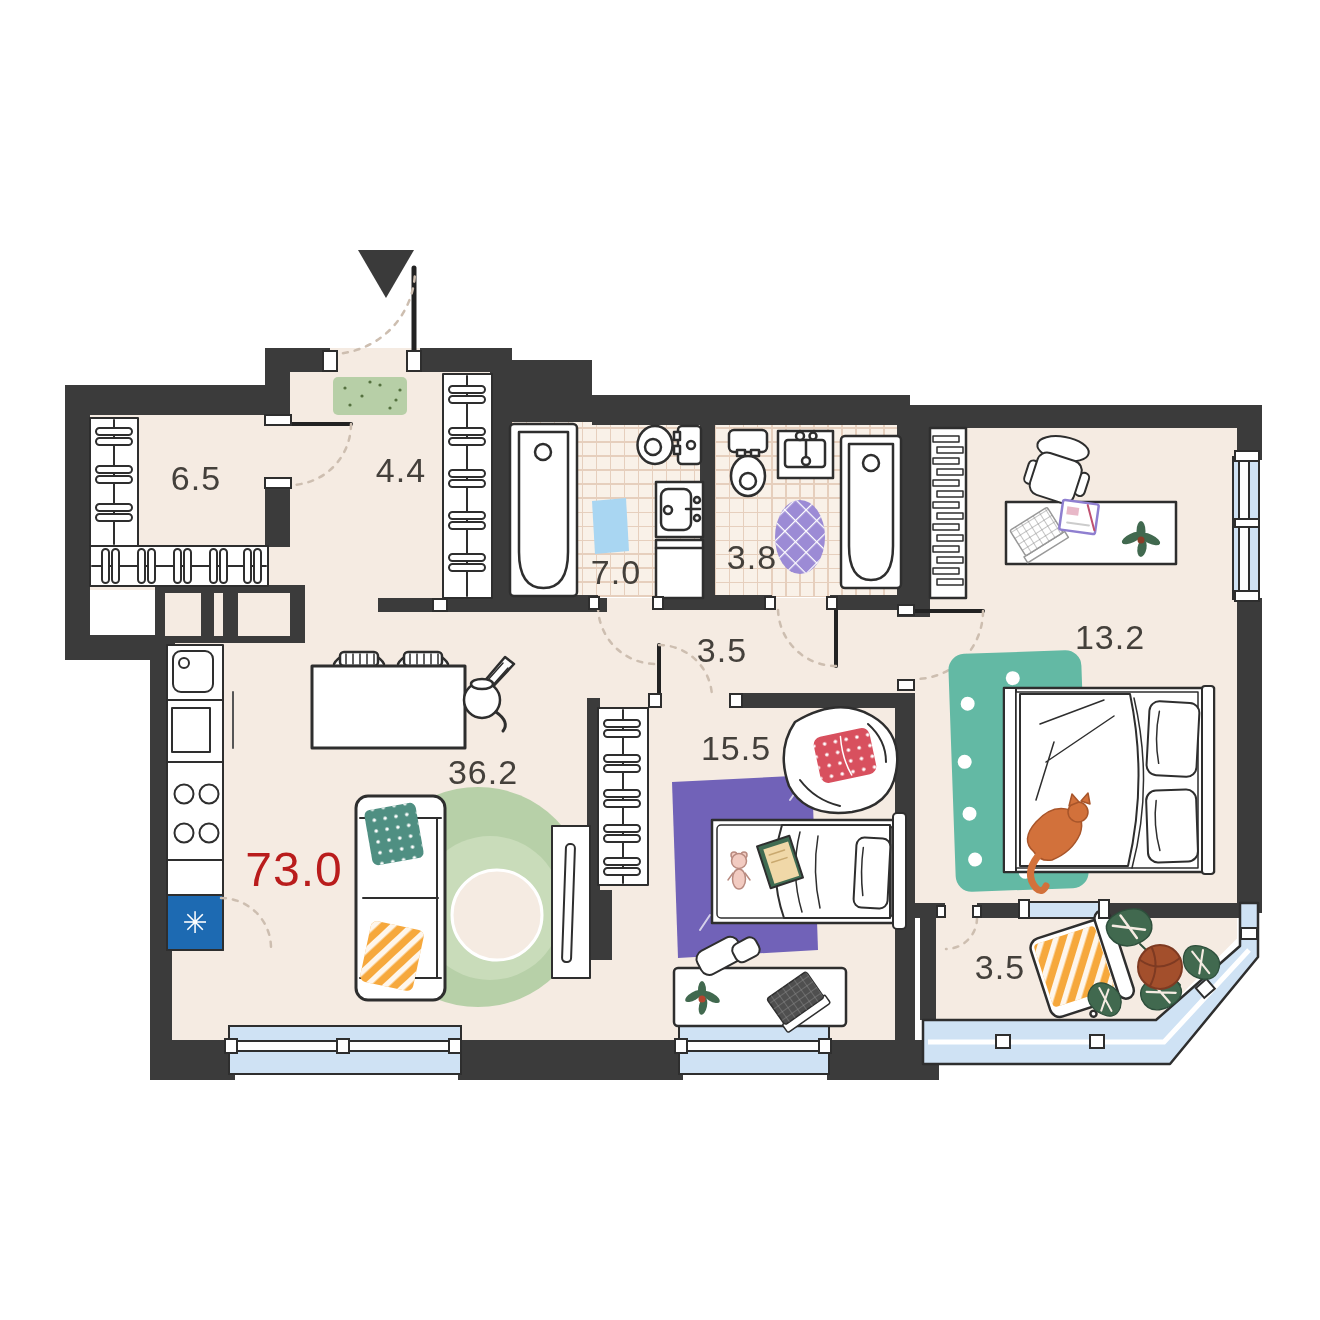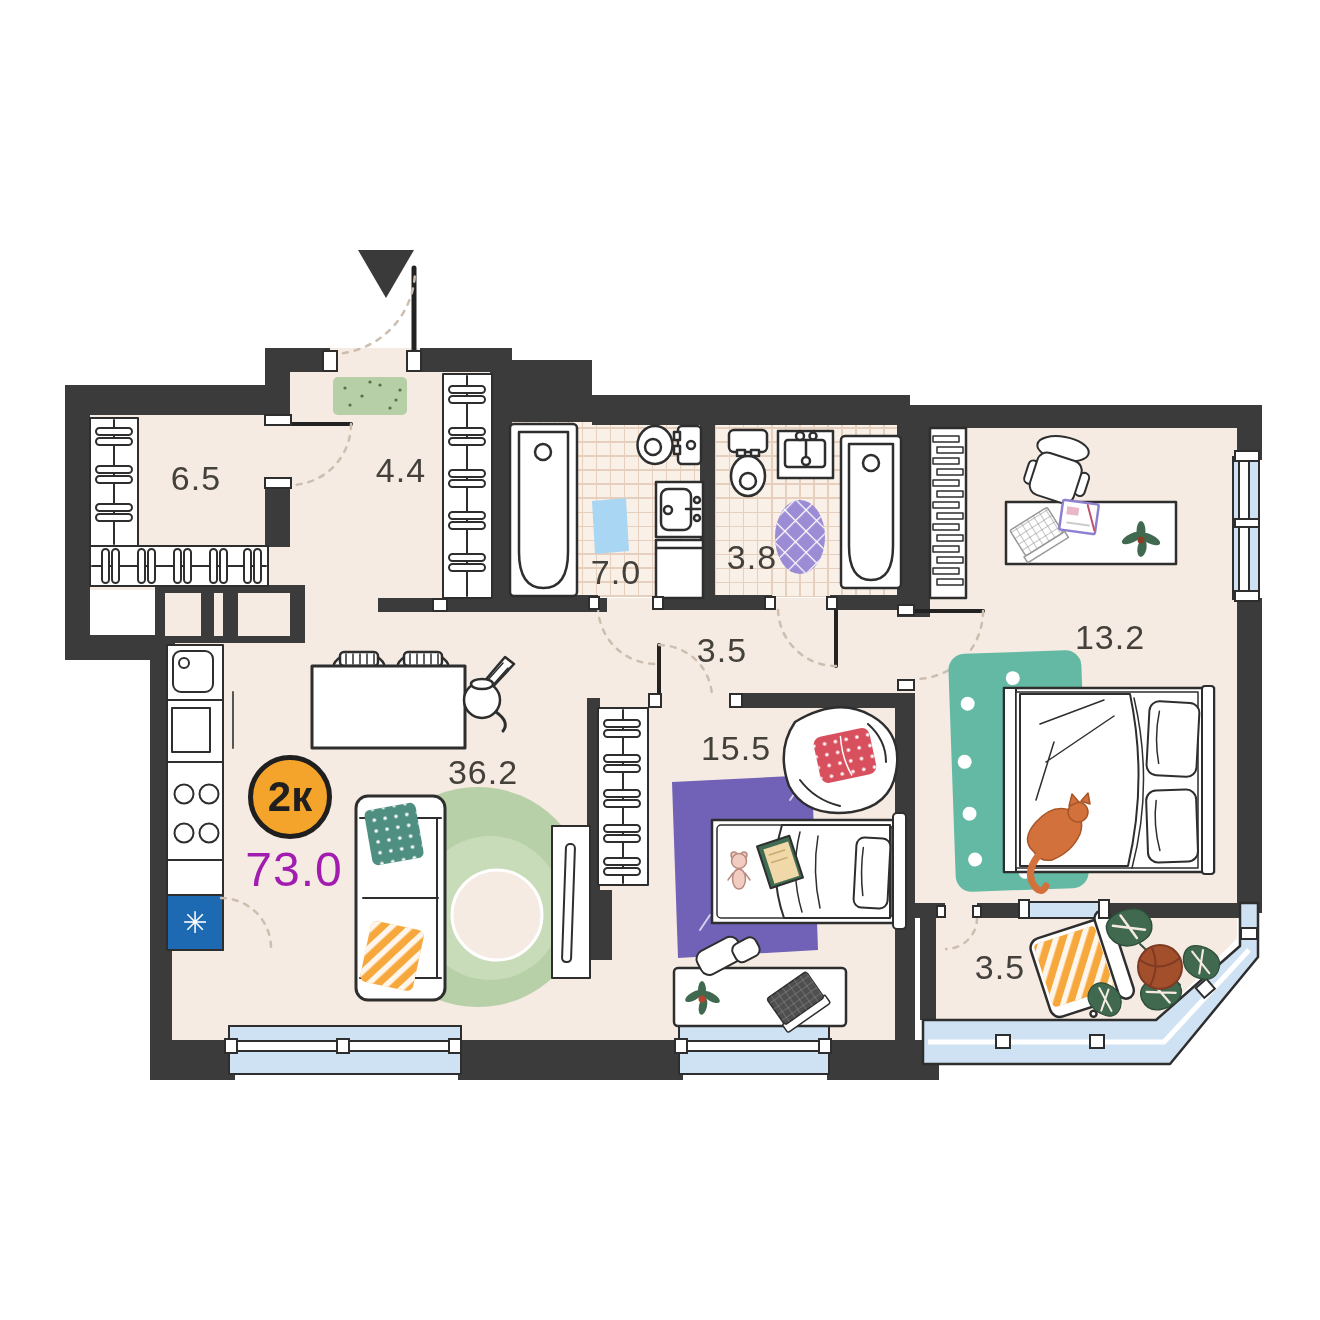--- a/index.html
+++ b/index.html
@@ -12,21 +12,21 @@
           repeating-linear-gradient(90deg,var(--tile-line,#E6CFBD) 0 1.5px,transparent 1.5px 14px);}
   .wall{position:absolute;background:var(--wall,#3B3B3B);}
   .niche{position:absolute;background:var(--floor,#F5EBE2);}
   .cap{position:absolute;background:#fff;border:2px solid #2e2e2e;box-sizing:border-box;}
   .win{position:absolute;background:var(--window,#CFE2F4);border:2px solid #2e2e2e;box-sizing:border-box;}
   .win-bar{position:absolute;left:-2px;right:-2px;height:12px;background:#fff;border:2px solid #2e2e2e;box-sizing:border-box;}
   .win-barv{position:absolute;top:-2px;bottom:-2px;width:12px;background:#fff;border:2px solid #2e2e2e;box-sizing:border-box;}
   .area-label{position:absolute;transform:translate(-50%,-50%);
       font-size:34px;color:#44403B;letter-spacing:1px;white-space:nowrap;}
   .total-label{position:absolute;transform:translate(-50%,-50%);
-      font-size:48px;color:#a21caf;letter-spacing:1px;}
+      font-size:48px;color:#b91c1c;letter-spacing:1px;}
   .badge{position:absolute;width:84px;height:84px;border-radius:50%;
       background:var(--badge,#F5A42B);border:5px solid #1F1F1F;box-sizing:border-box;
       display:flex;align-items:center;justify-content:center;
       font-size:42px;font-weight:bold;color:#1F1F1F;}
   svg{position:absolute;left:0;top:0;}
 </style>
 </head>
 <body>
 
 <div id="stage">
@@ -530,18 +530,15 @@
   <div class="area-label" style="left:196px;top:478px;">6.5</div>
   <div class="area-label" style="left:401px;top:470px;">4.4</div>
   <div class="area-label" style="left:616px;top:572px;">7.0</div>
   <div class="area-label" style="left:752px;top:557px;">3.8</div>
   <div class="area-label" style="left:722px;top:650px;">3.5</div>
   <div class="area-label" style="left:483px;top:772px;">36.2</div>
   <div class="area-label" style="left:736px;top:748px;">15.5</div>
   <div class="area-label" style="left:1110px;top:637px;">13.2</div>
   <div class="area-label" style="left:1000px;top:967px;">3.5</div>
 
-  <div class="badge" style="left:248px;top:755px;">
-    <span>2к</span>
-  </div>
   <div class="total-label" style="left:294px;top:869px;">73.0</div>
 
 </div>
 
 </body></html>

